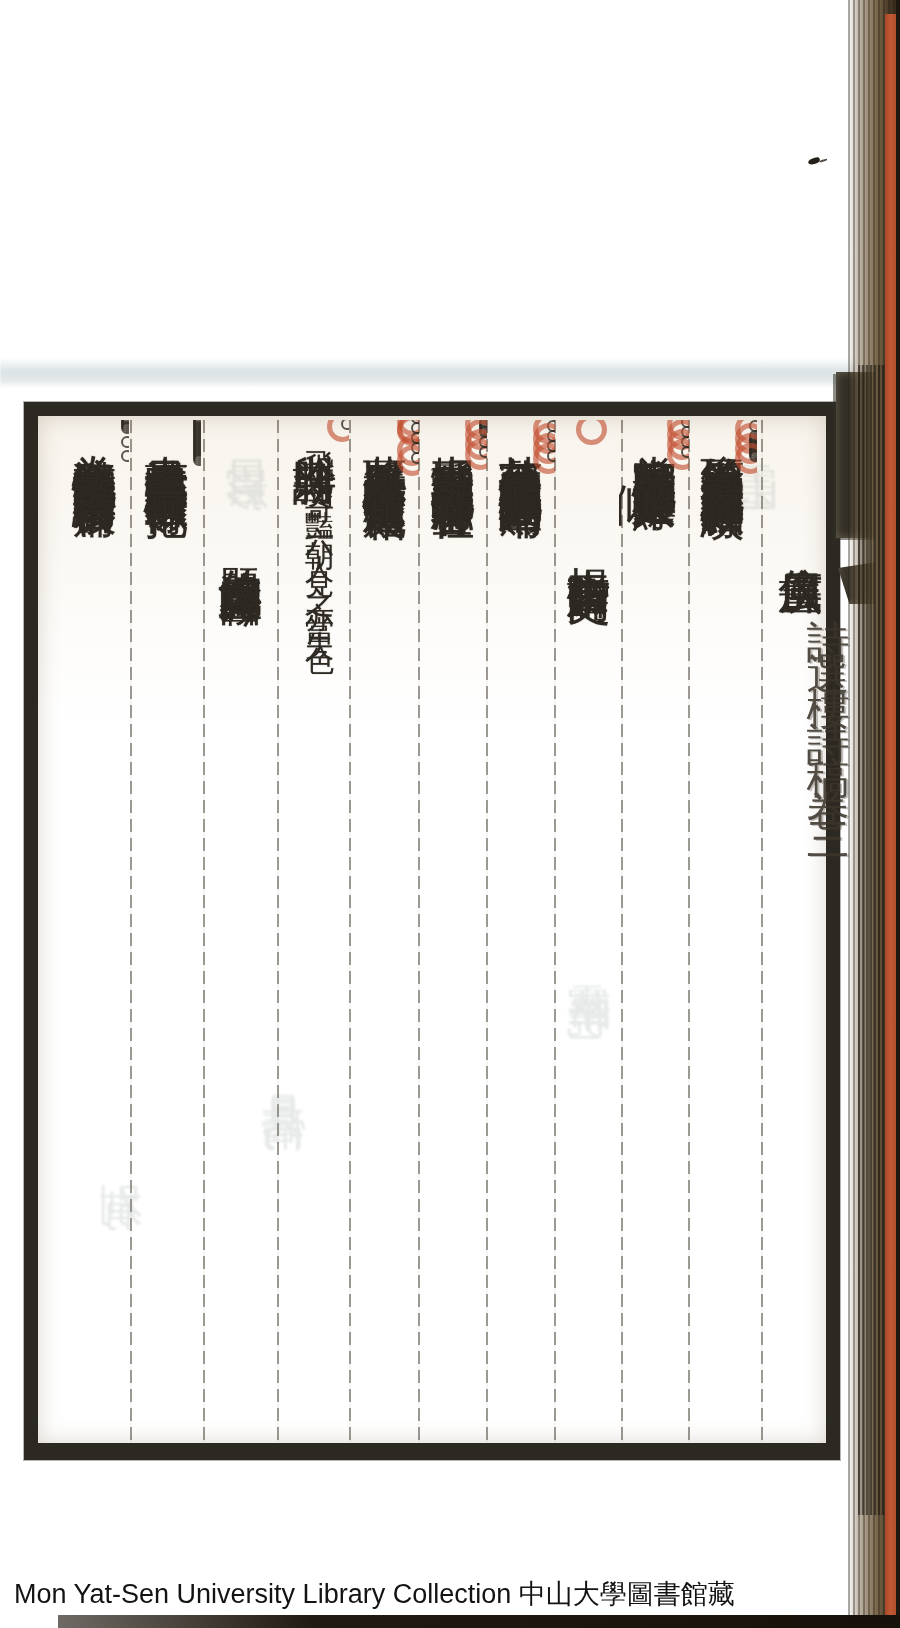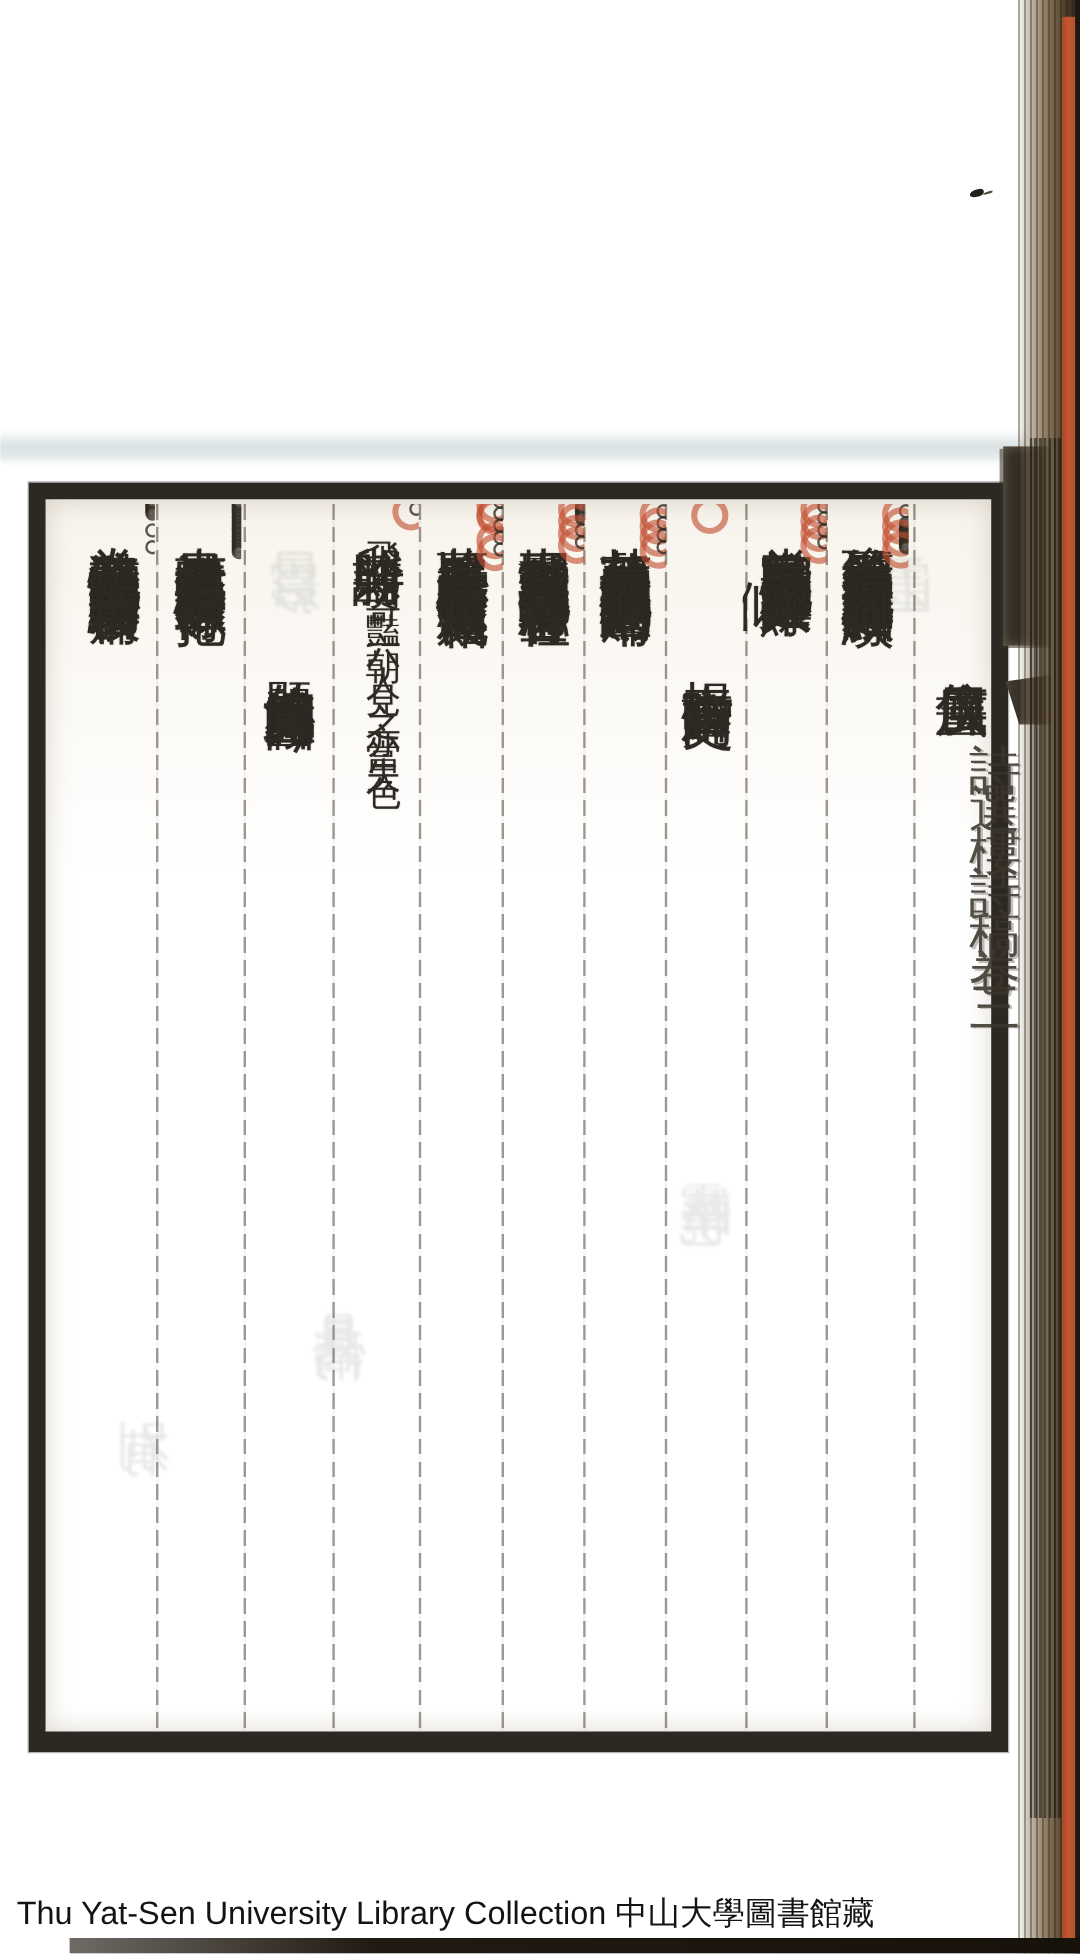--- a/index.html
+++ b/index.html
@@ -147,13 +147,13 @@
 <div class="banxin-block"></div>
 <div class="banxin-tri"></div>
 <div class="running-title">詩選樓詩稿卷三</div>
 
 <div class="page-edge"></div>
 <div class="page-edge-dark"></div>
 <div class="edge-orange"></div>
 <div class="edge-far"></div>
 <div class="bottom-bar"></div>
 
-<div class="caption">Thu Yat-Sen University Library Collection 中山大學圖書館藏</div>
+<div class="caption">Mon Yat-Sen University Library Collection 中山大學圖書館藏</div>
 
 </body></html>

